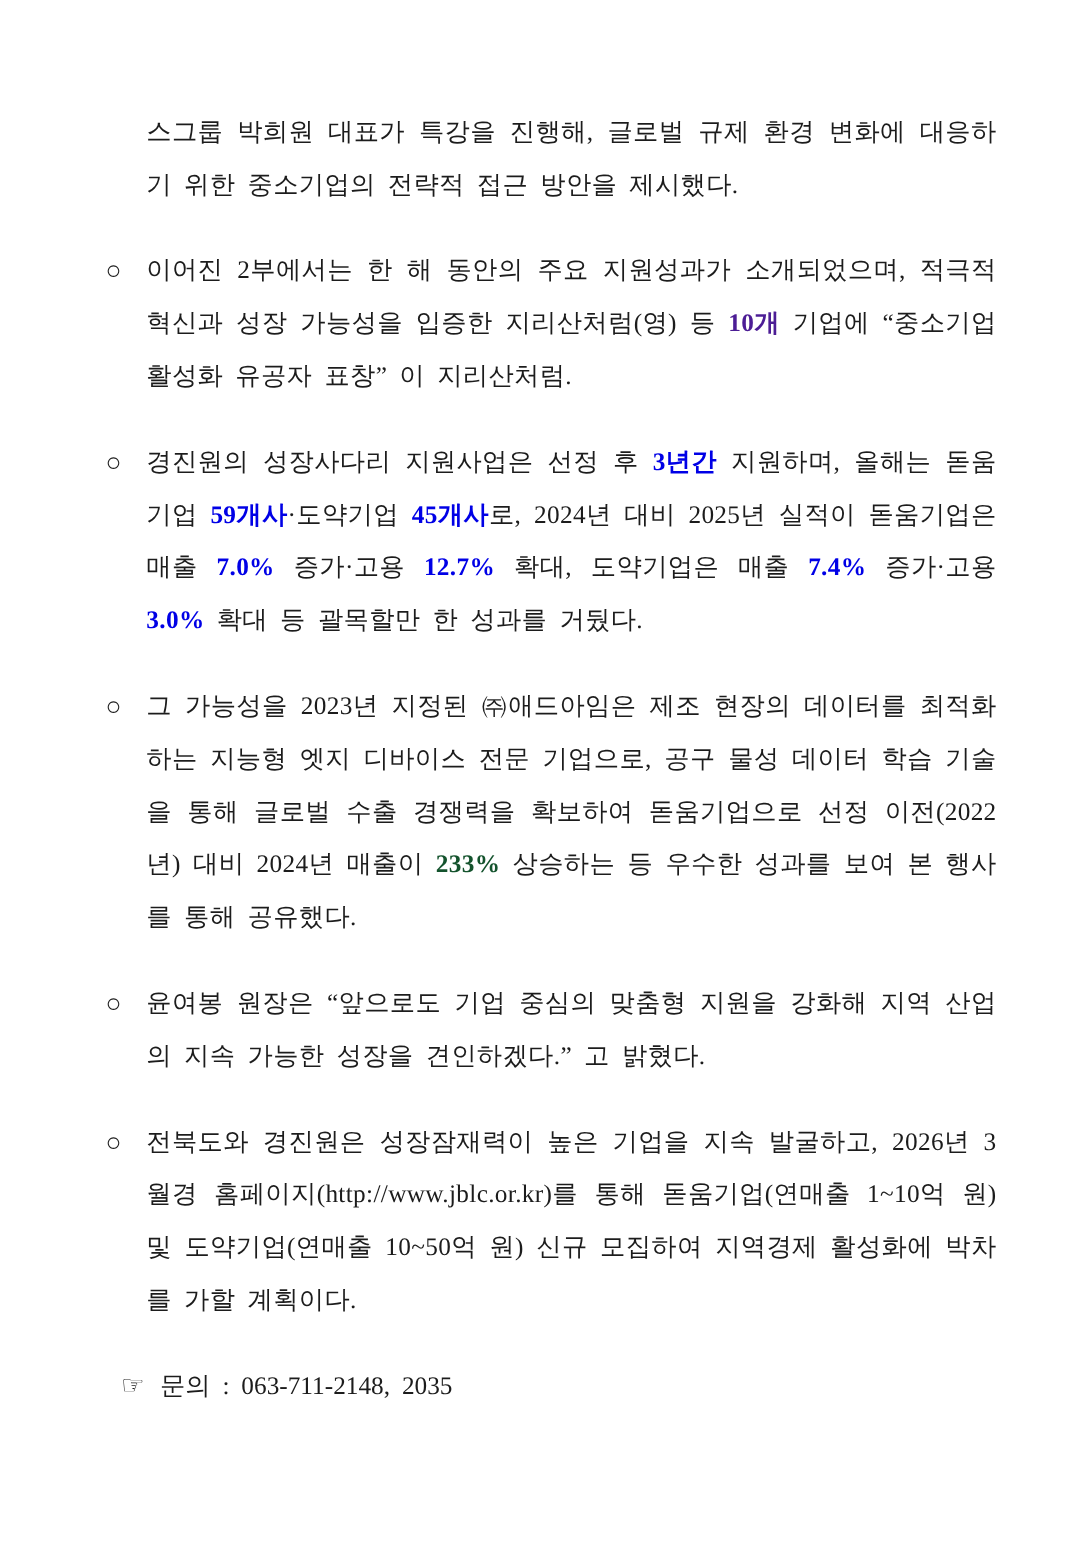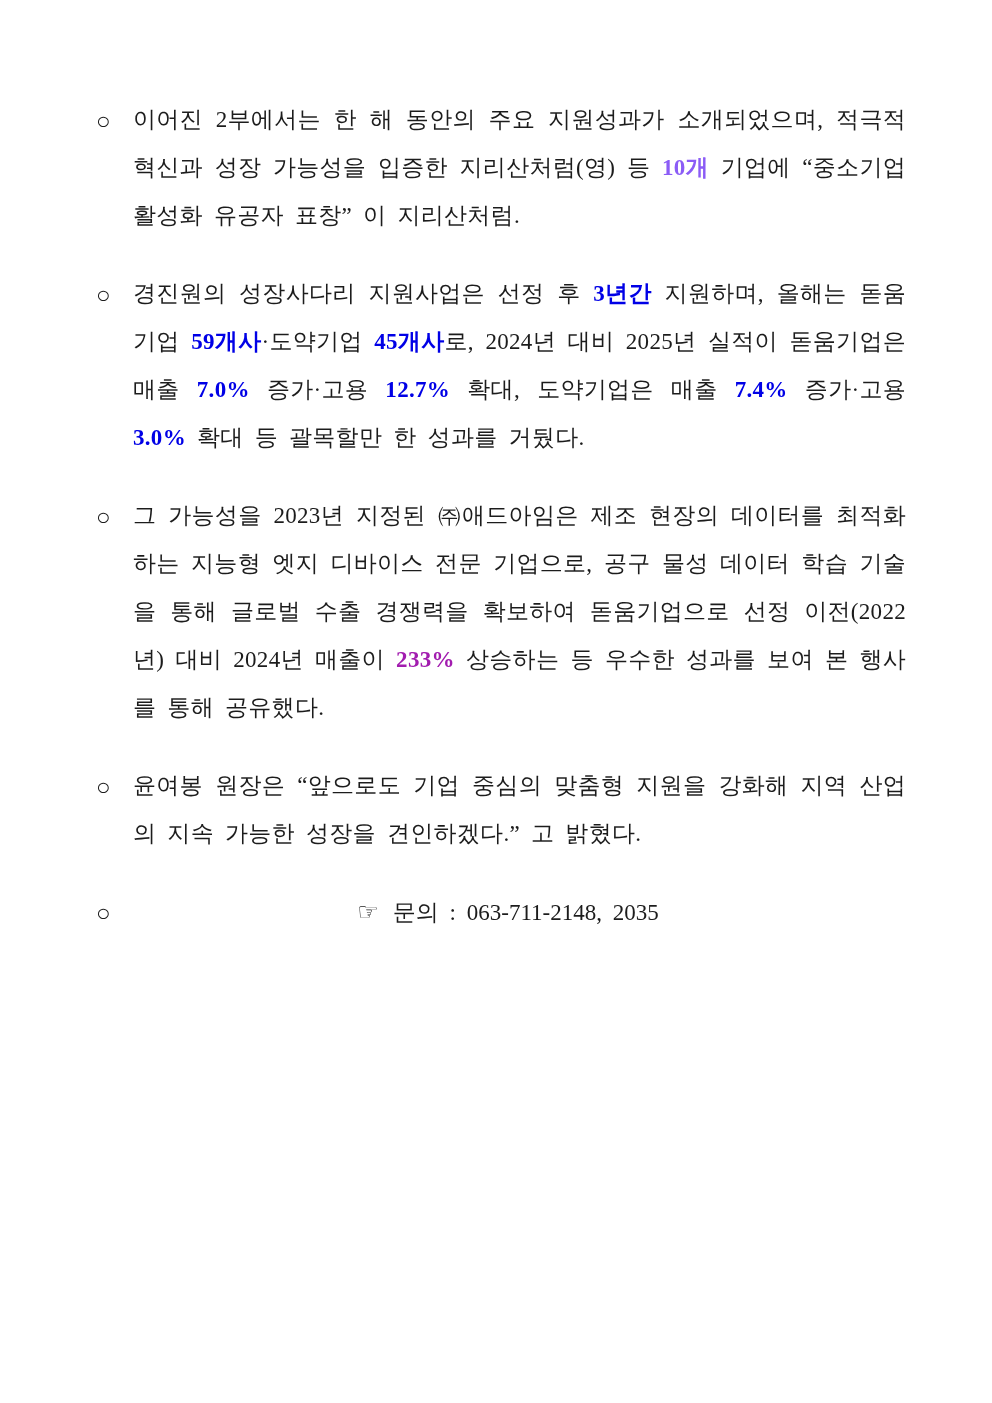--- a/index.html
+++ b/index.html
@@ -33,34 +33,34 @@
     left: 0;
     top: 1px;
     font-size: 24px;
   }
   .bold { font-weight: normal; }
   .accent { font-weight: bold; }
   .contact-line {
     margin-top: 2px;
     padding-left: 14px;
     word-spacing: 5px;
-    text-align: center;
   }
   .hand-icon {
     margin-right: 14px;
     font-size: 24px;
   }
 </style>
 </head>
 <body>
 
 <div class="page" style="background: rgb(255, 255, 255); color: rgb(28, 28, 28);">
   <div class="doc-body" id="paragraphs">
-      <p class="para"><span class="bullet">○</span><span>이어진 2부에서는 한 해 동안의 주요 지원성과가 소개되었으며, 적극적 혁신과 성장 가능성을 입증한 </span><span class="bold">지리산처럼(영)</span><span> 등 </span><span class="accent" style="color: #8b5cf6;">10개</span><span> 기업에 </span><span class="bold">“중소기업 활성화 유공자 표창”</span><span> 이 지리산처럼.</span></p>
+      <p class="para"><span>스그룹 박희원 대표가 특강을 진행해, 글로벌 규제 환경 변화에 대응하기 위한 중소기업의 전략적 접근 방안을 제시했다.</span></p>
+      <p class="para"><span class="bullet">○</span><span>이어진 2부에서는 한 해 동안의 주요 지원성과가 소개되었으며, 적극적 혁신과 성장 가능성을 입증한 </span><span class="bold">지리산처럼(영)</span><span> 등 </span><span class="accent" style="color: #4c1d95;">10개</span><span> 기업에 </span><span class="bold">“중소기업 활성화 유공자 표창”</span><span> 이 지리산처럼.</span></p>
       <p class="para"><span class="bullet">○</span><span>경진원의 성장사다리 지원사업은 선정 후 </span><span class="accent" style="color: rgb(0, 0, 230);">3년간</span><span> 지원하며, 올해는 돋움기업 </span><span class="accent" style="color: rgb(0, 0, 230);">59개사</span><span>·도약기업 </span><span class="accent" style="color: rgb(0, 0, 230);">45개사</span><span>로, 2024년 대비 2025년 실적이 돋움기업은 매출 </span><span class="accent" style="color: rgb(0, 0, 230);">7.0%</span><span> 증가·고용 </span><span class="accent" style="color: rgb(0, 0, 230);">12.7%</span><span> 확대, 도약기업은 매출 </span><span class="accent" style="color: rgb(0, 0, 230);">7.4%</span><span> 증가·고용 </span><span class="accent" style="color: rgb(0, 0, 230);">3.0%</span><span> 확대 등 괄목할만 한 성과를 거뒀다.</span></p>
-      <p class="para"><span class="bullet">○</span><span>그 가능성을 2023년 지정된 </span><span class="bold">㈜애드아임</span><span>은 제조 현장의 데이터를 최적화하는 지능형 엣지 디바이스 전문 기업으로, 공구 물성 데이터 학습 기술을 통해 글로벌 수출 경쟁력을 확보하여 돋움기업으로 선정 이전(2022년) 대비 2024년 매출이 </span><span class="accent" style="color: #a21caf;">233%</span><span> 상승하는 등 우수한 성과를 보여 본 행사를 통해 공유했다.</span></p>
+      <p class="para"><span class="bullet">○</span><span>그 가능성을 2023년 지정된 </span><span class="bold">㈜애드아임</span><span>은 제조 현장의 데이터를 최적화하는 지능형 엣지 디바이스 전문 기업으로, 공구 물성 데이터 학습 기술을 통해 글로벌 수출 경쟁력을 확보하여 돋움기업으로 선정 이전(2022년) 대비 2024년 매출이 </span><span class="accent" style="color: #14532d;">233%</span><span> 상승하는 등 우수한 성과를 보여 본 행사를 통해 공유했다.</span></p>
       <p class="para"><span class="bullet">○</span><span class="bold">윤여봉 원장은</span><span> “앞으로도 기업 중심의 맞춤형 지원을 강화해 지역 산업의 지속 가능한 성장을 견인하겠다.” 고 밝혔다.</span></p>
-      <p class="para"><span class="bullet">○</span></p>
+      <p class="para"><span class="bullet">○</span><span>전북도와 경진원은 성장잠재력이 높은 기업을 지속 발굴하고, 2026년 3월경 홈페이지(http://www.jblc.or.kr)를 통해 돋움기업(연매출 1~10억 원) 및 도약기업(연매출 10~50억 원) 신규 모집하여 지역경제 활성화에 박차를 가할 계획이다.</span></p>
     </div>
   <div class="contact-line">
     <span class="hand-icon">☞</span><span>문의 : 063-711-2148, 2035</span>
   </div>
 </div>
 
 </body></html>

